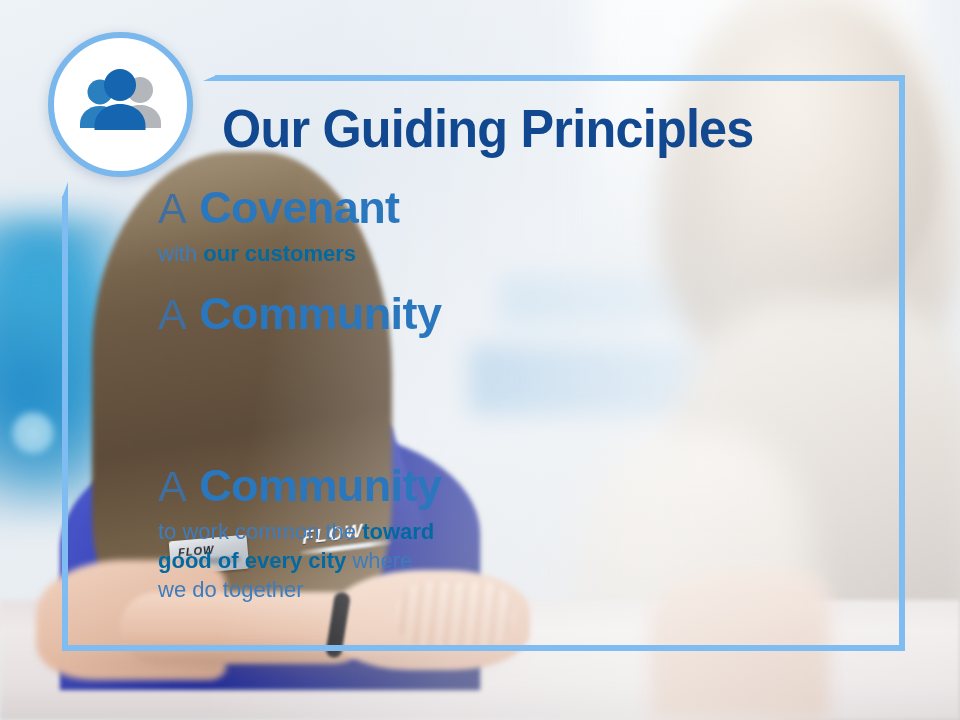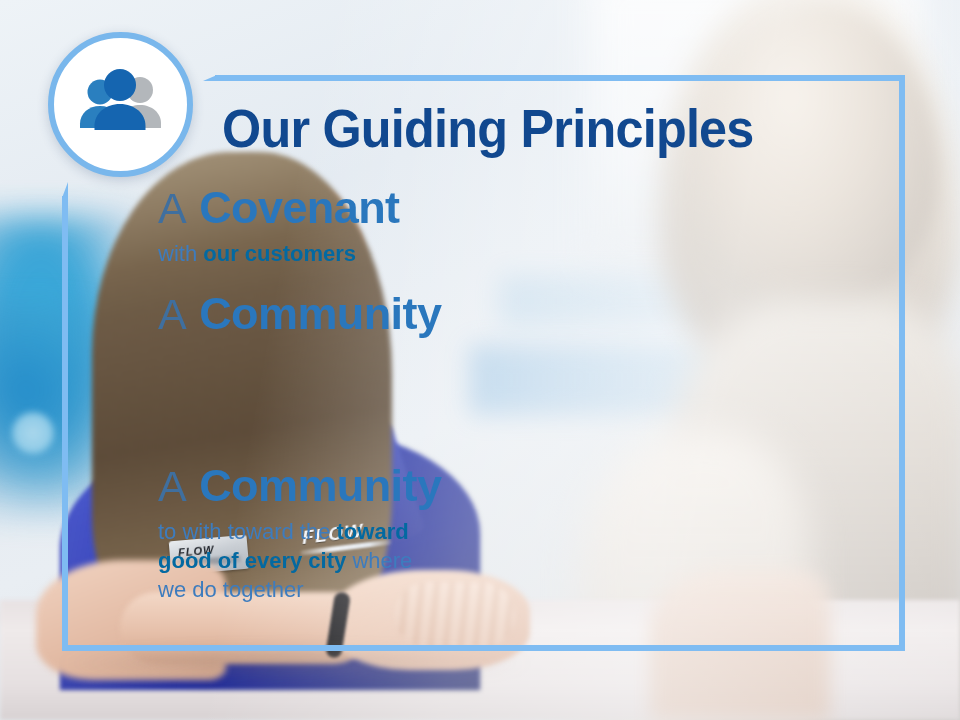--- a/index.html
+++ b/index.html
@@ -484,20 +484,20 @@
         <span class="head-word" style="color: rgb(42, 119, 189);">Community</span>
       </div>
     </div>
 
     <div class="principle p3">
       <div class="head-line">
         <span class="head-article" style="color: rgb(63, 111, 159);">A</span>
         <span class="head-word" style="color: rgb(42, 119, 189);">Community</span>
       </div>
       <div class="sub-line" style="color: rgb(61, 124, 190);">
-        <span>to with toward the </span><b>toward</b><br>
+        <span>to work common the </span><b>toward</b><br>
         <b>good of every city</b><span> where</span><br>
         <span>we do together</span>
       </div>
     </div>
 
   </div>
 </div>
 
 </body></html>

